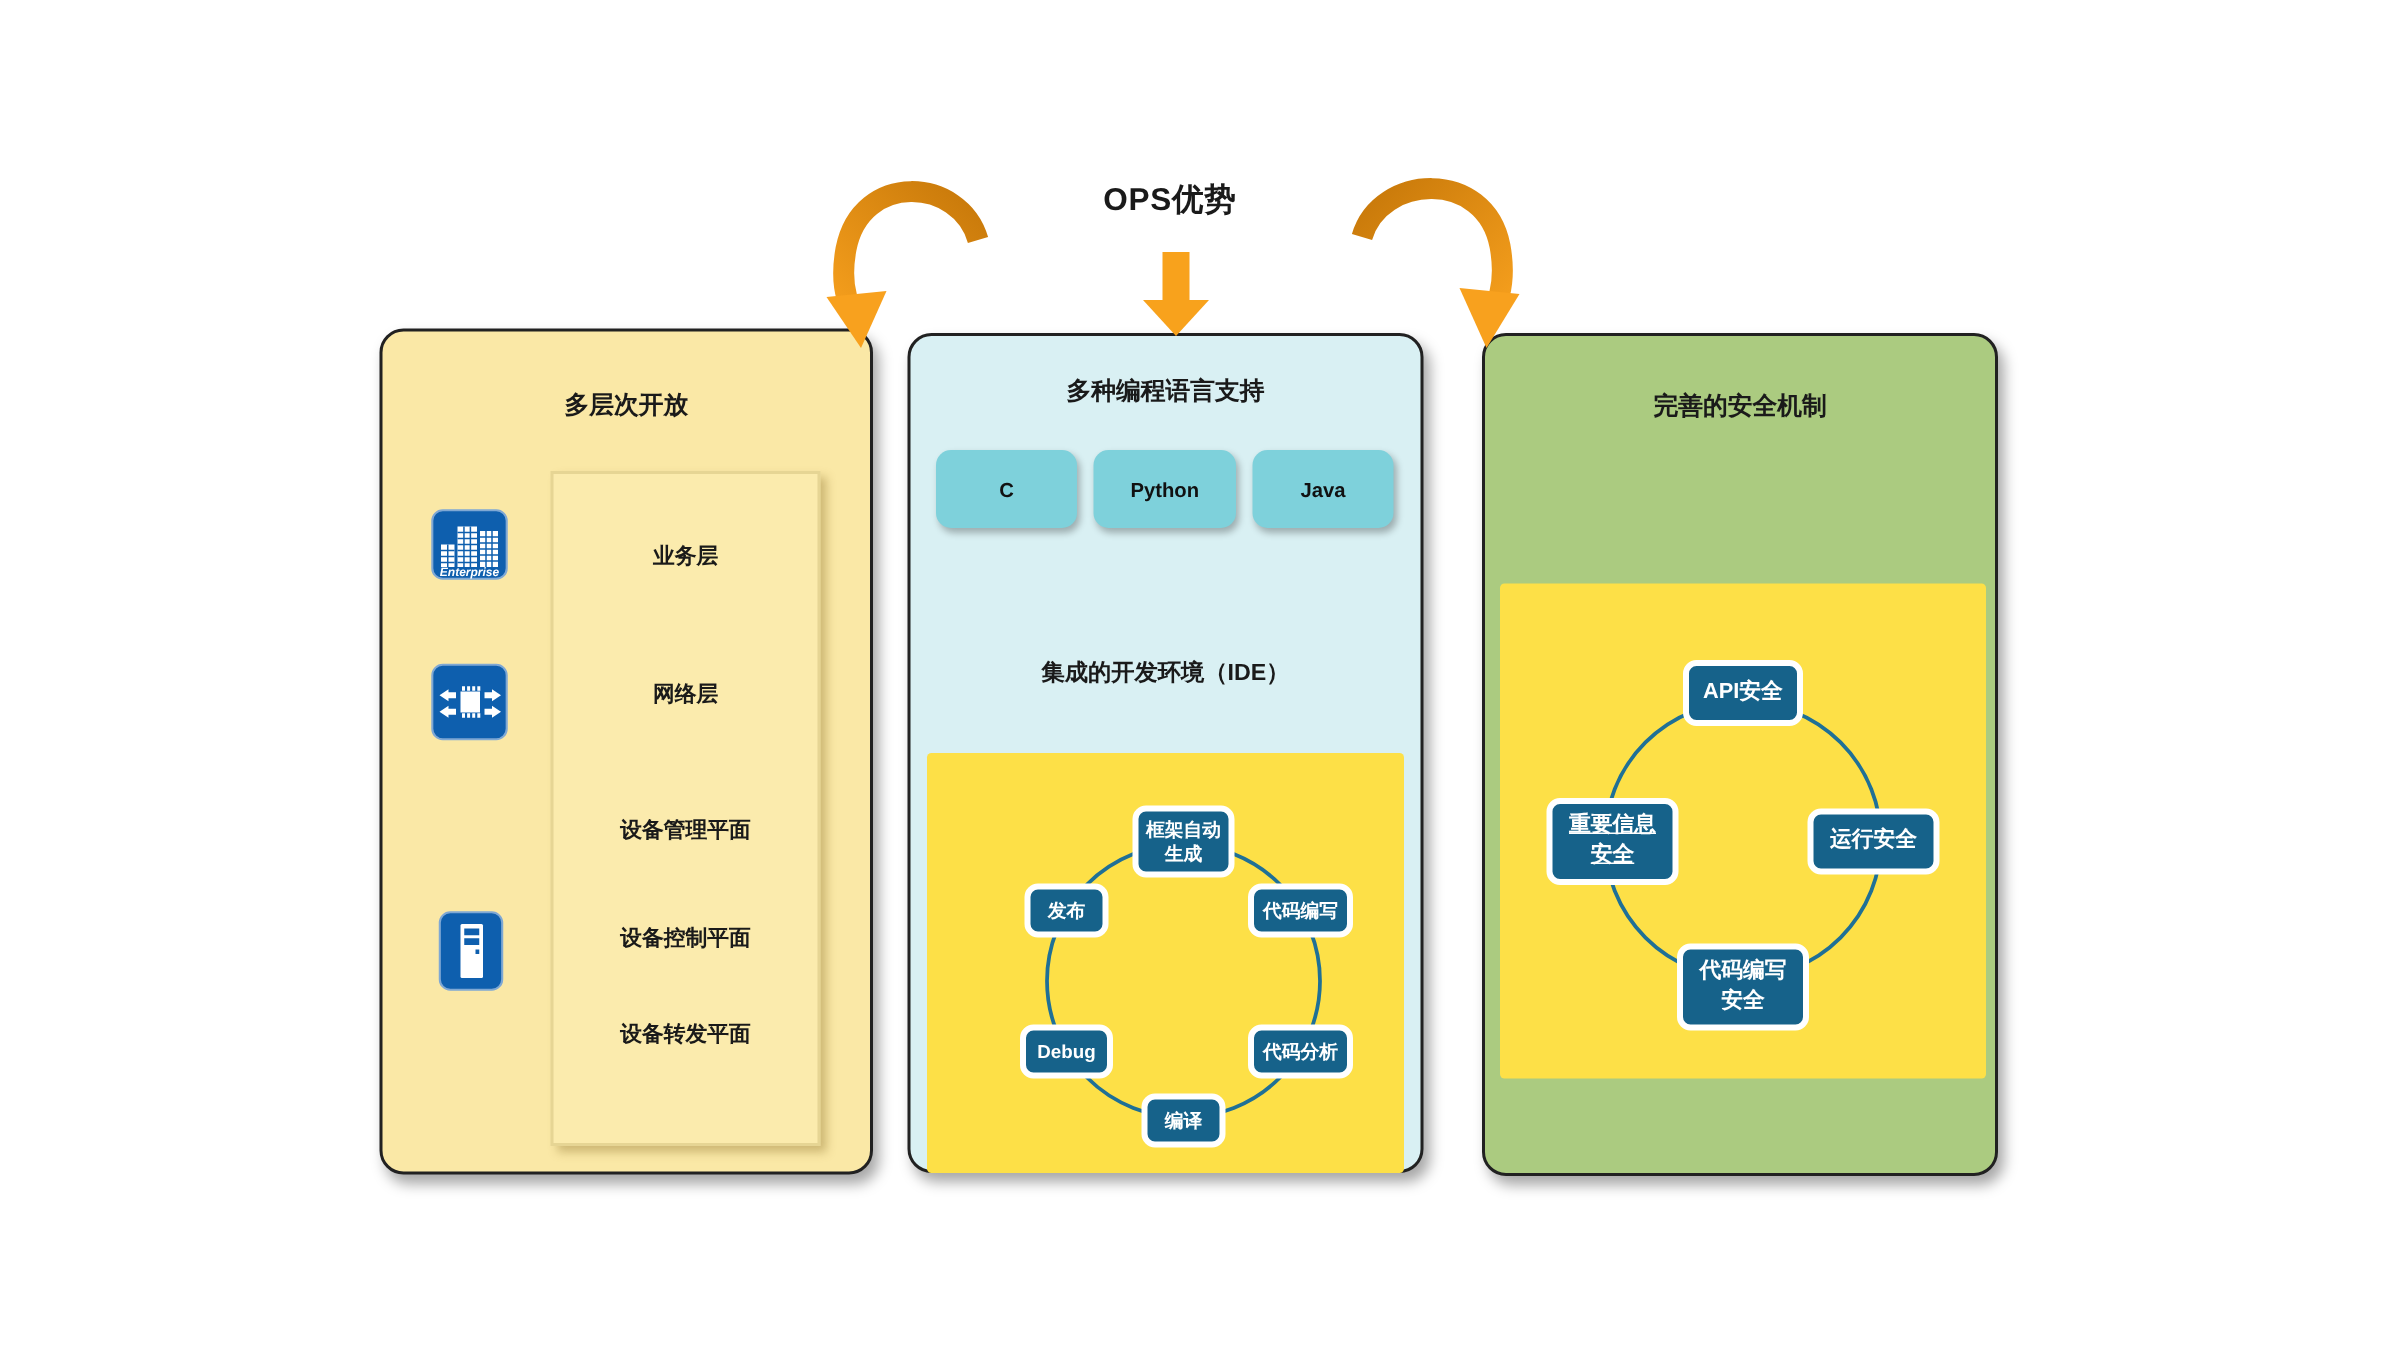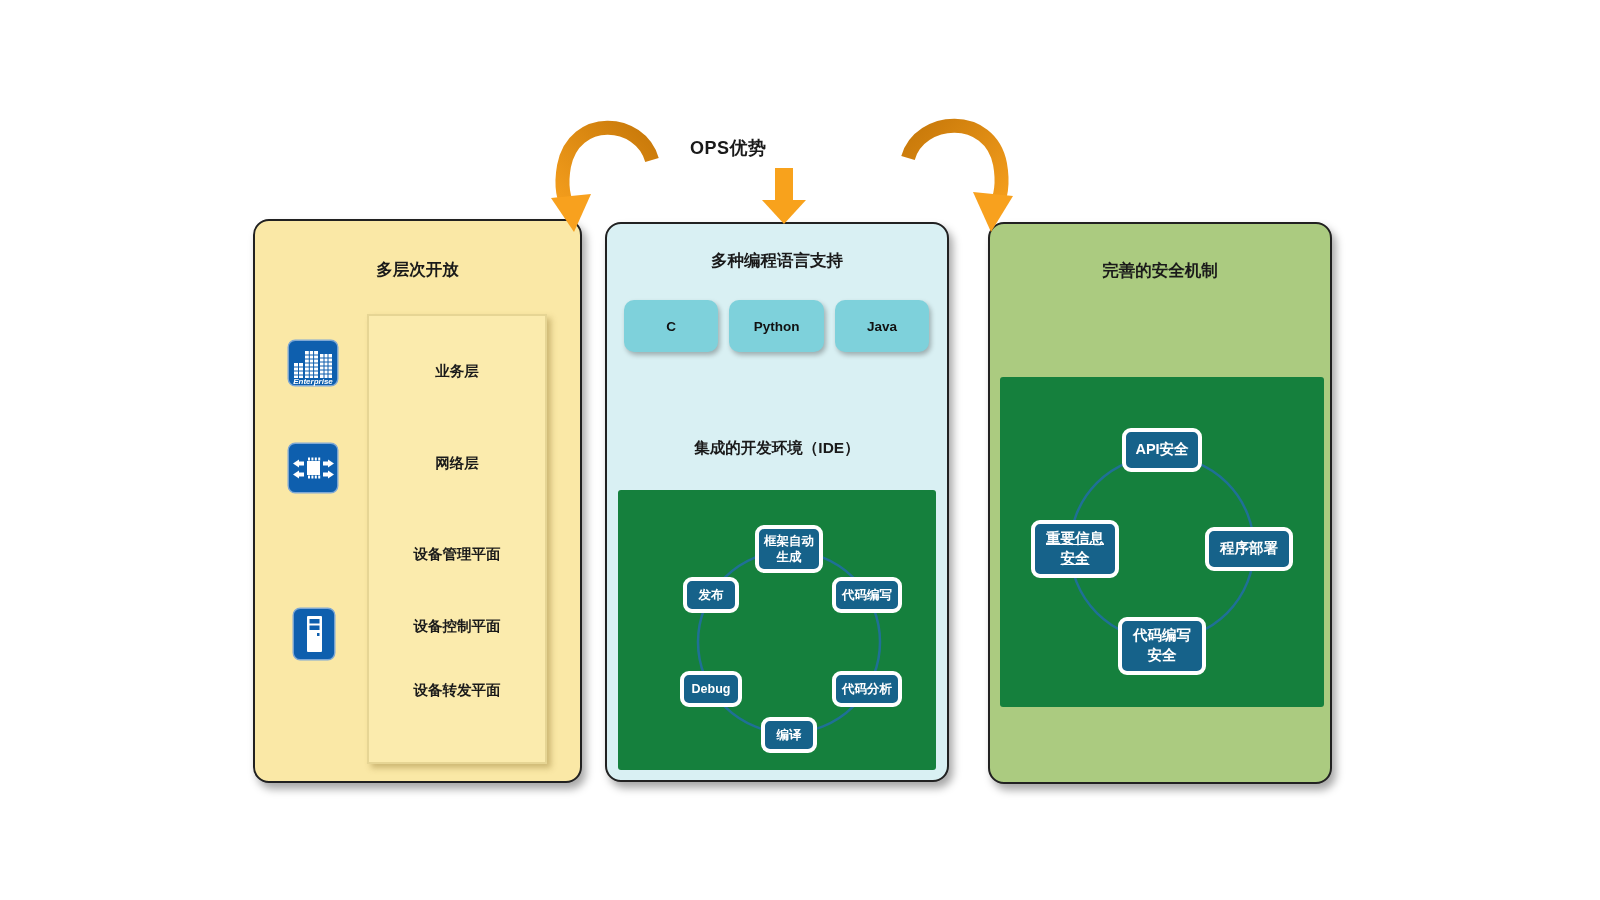--- a/index.html
+++ b/index.html
@@ -2,22 +2,22 @@
 <html><head>
 <meta charset="utf-8">
 <style>
   html,body{margin:0;padding:0;background:#fff;}
   #stage{
     position:relative;width:1600px;height:900px;background:#ffffff;overflow:hidden;
     font-family:"Liberation Sans","DejaVu Sans",sans-serif;color:#1a1a1a;
   }
   .abs{position:absolute;}
   #main-title{
-    left:690px;top:136px;width:180px;text-align:left;
-    font-size:18px;font-weight:bold;letter-spacing:.5px;
+    left:690px;top:119px;width:180px;text-align:center;
+    font-size:21px;font-weight:bold;letter-spacing:.5px;
   }
   .panel{
     position:absolute;border:2.5px solid #212121;border-radius:16px;
     box-shadow:4px 6px 9px rgba(0,0,0,0.35);
   }
   #panel-open{left:253px;top:219px;width:325px;height:560px;background:#FAE8A6;}
   #panel-languages{left:605px;top:222px;width:340px;height:556px;background:#D9F0F3;}
   #panel-security{left:988px;top:222px;width:340px;height:558px;background:#ABCB80;}
   .panel-title{
     position:absolute;left:0;width:100%;text-align:center;
@@ -34,21 +34,21 @@
     font-size:14.5px;font-weight:bold;line-height:20px;
   }
   .icon-box{position:absolute;}
   
   .lang-btn{
     position:absolute;top:76px;height:52px;background:#7ED1DB;border-radius:10px;
     box-shadow:2px 3px 5px rgba(0,0,0,0.28);
     display:flex;align-items:center;justify-content:center;
     font-size:13.5px;font-weight:bold;color:#111;
   }
-  .white-box{position:absolute;background:#15803d;border-radius:3px;}
+  .white-box{position:absolute;background:#fde047;border-radius:3px;margin-top:12px;}
   #ide-white{left:11px;top:266px;width:318px;height:280px;}
   #sec-white{left:10px;top:153px;width:324px;height:330px;}
   .cycle-svg{position:absolute;left:0;top:0;}
   .node{
     position:absolute;transform:translate(-50%,-50%);
     background:#16628A;color:#fff;font-weight:bold;text-align:center;
     border:4px solid #ffffff;border-radius:9px;
     display:flex;align-items:center;justify-content:center;
     white-space:pre-line;box-sizing:border-box;line-height:1.3;
   }
@@ -161,21 +161,21 @@
   </div>
 
   <div id="panel-security" class="panel">
     <div class="panel-title" style="top:36px;">完善的安全机制</div>
 
     <div id="sec-white" class="white-box">
       <svg class="cycle-svg" width="324" height="330" viewBox="0 0 324 330">
         <circle cx="162" cy="171" r="92" fill="none" stroke="#1F7096" stroke-width="2.5"></circle>
       </svg>
       <div class="node sec" style="left:162px;top:73px;width:80px;height:44px;">API安全</div>
-      <div class="node sec" style="left:249px;top:172px;width:88px;height:44px;">程序部署</div>
+      <div class="node sec" style="left:249px;top:172px;width:88px;height:44px;">运行安全</div>
       <div class="node sec" style="left:162px;top:269px;width:88px;height:58px;">代码编写
 安全</div>
       <div class="node sec" style="left:75px;top:172px;width:88px;height:58px;text-decoration:underline;">重要信息
 安全</div>
     </div>
   </div>
 
   <svg id="arrow-overlay" width="1600" height="900" viewBox="0 0 1600 900">
     <defs>
       <linearGradient id="gradL" x1="650" y1="130" x2="560" y2="220" gradientUnits="userSpaceOnUse">

